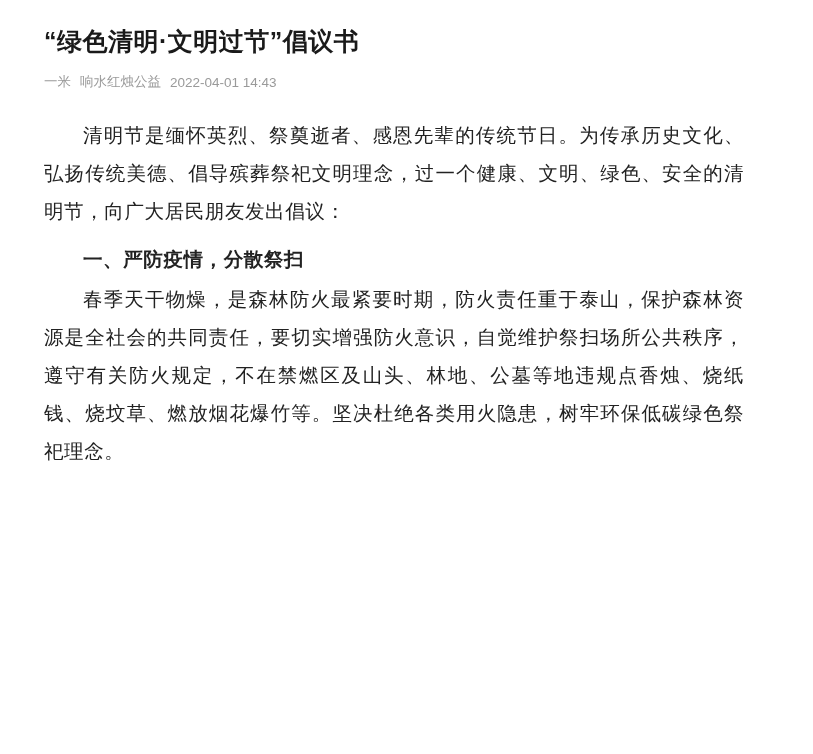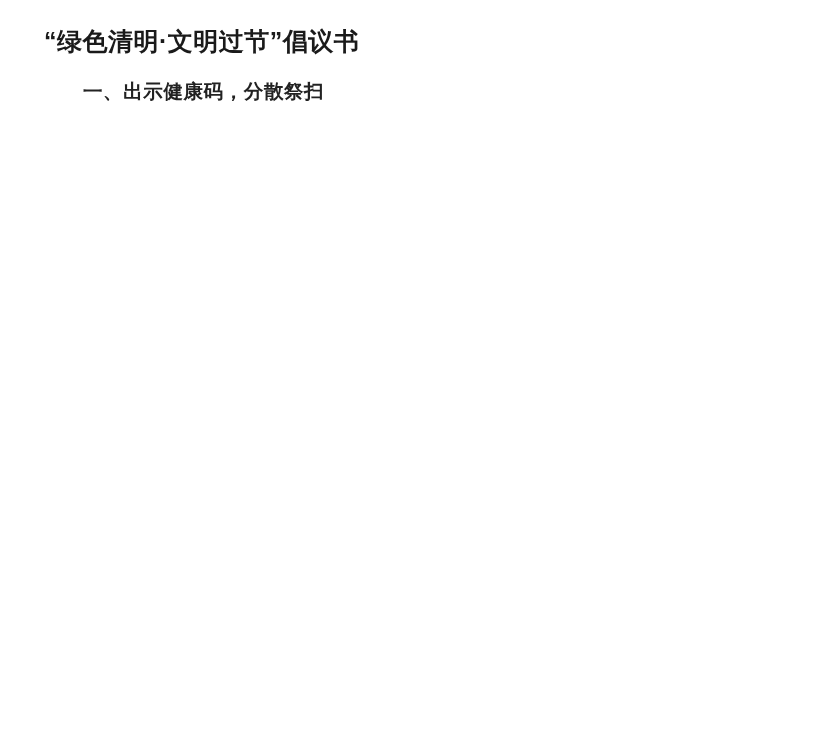--- a/index.html
+++ b/index.html
@@ -68,24 +68,31 @@
     letter-spacing: 0.6px;
   }
 </style>
 </head>
 <body>
 
 <div class="page">
 
   <h1 class="article-title">“绿色清明·文明过节”倡议书</h1>
 
+  <div class="meta">
+    <span class="meta-author">一米</span>
+    <span class="meta-source">响水红烛公益</span>
+    <span class="meta-date">2022-04-01 14:43</span>
+  </div>
 
   <div class="body-text">
 
 
+    <p class="para indent">清明节是缅怀英烈、祭奠逝者、感恩先辈的传统节日。为传承历史文化、弘扬传统美德、倡导殡葬祭祀文明理念，过一个健康、文明、绿色、安全的清明节，向广大居民朋友发出倡议：</p>
 
-    <p class="section-heading">一、出示健康码，分散祭扫</p>
+    <p class="section-heading">一、严防疫情，分散祭扫</p>
 
 
 
+    <p class="para indent">春季天干物燥，是森林防火最紧要时期，防火责任重于泰山，保护森林资源是全社会的共同责任，要切实增强防火意识，自觉维护祭扫场所公共秩序，遵守有关防火规定，不在禁燃区及山头、林地、公墓等地违规点香烛、烧纸钱、烧坟草、燃放烟花爆竹等。坚决杜绝各类用火隐患，树牢环保低碳绿色祭祀理念。</p>
 
   </div>
 </div>
 
 </body></html>

